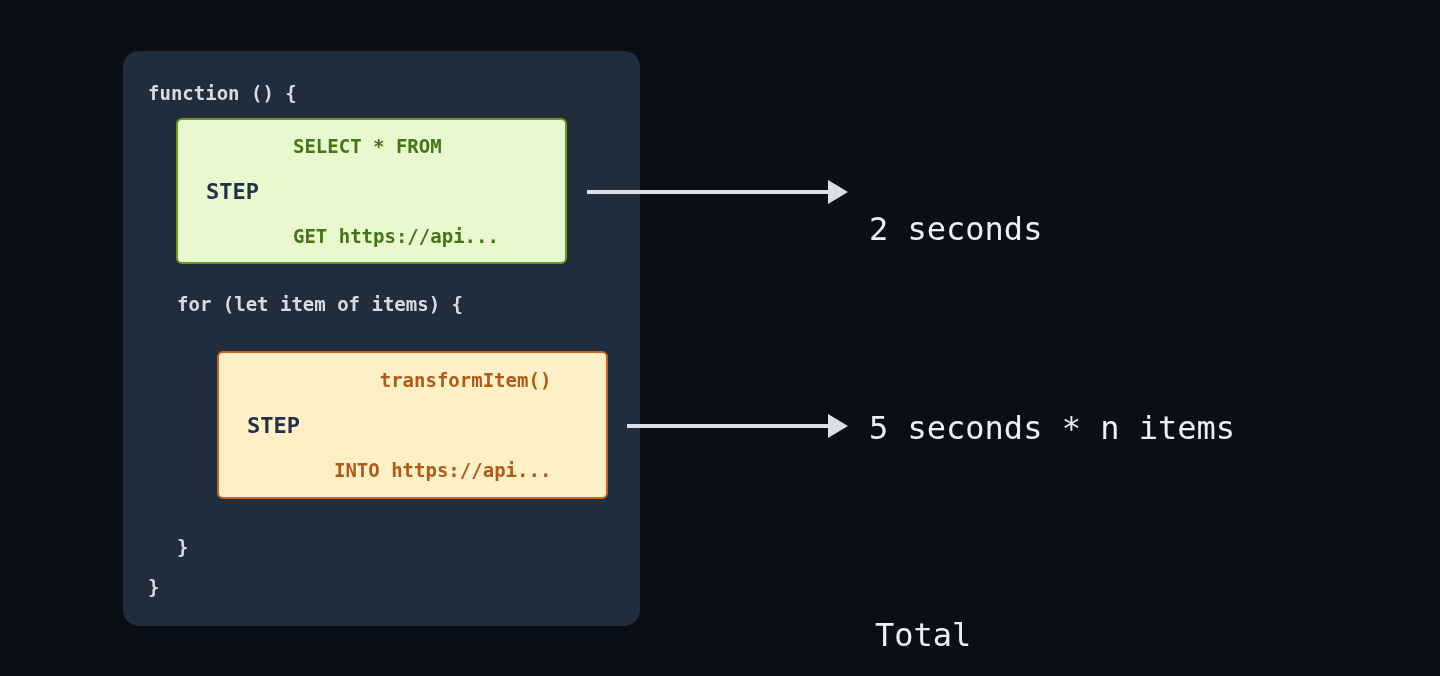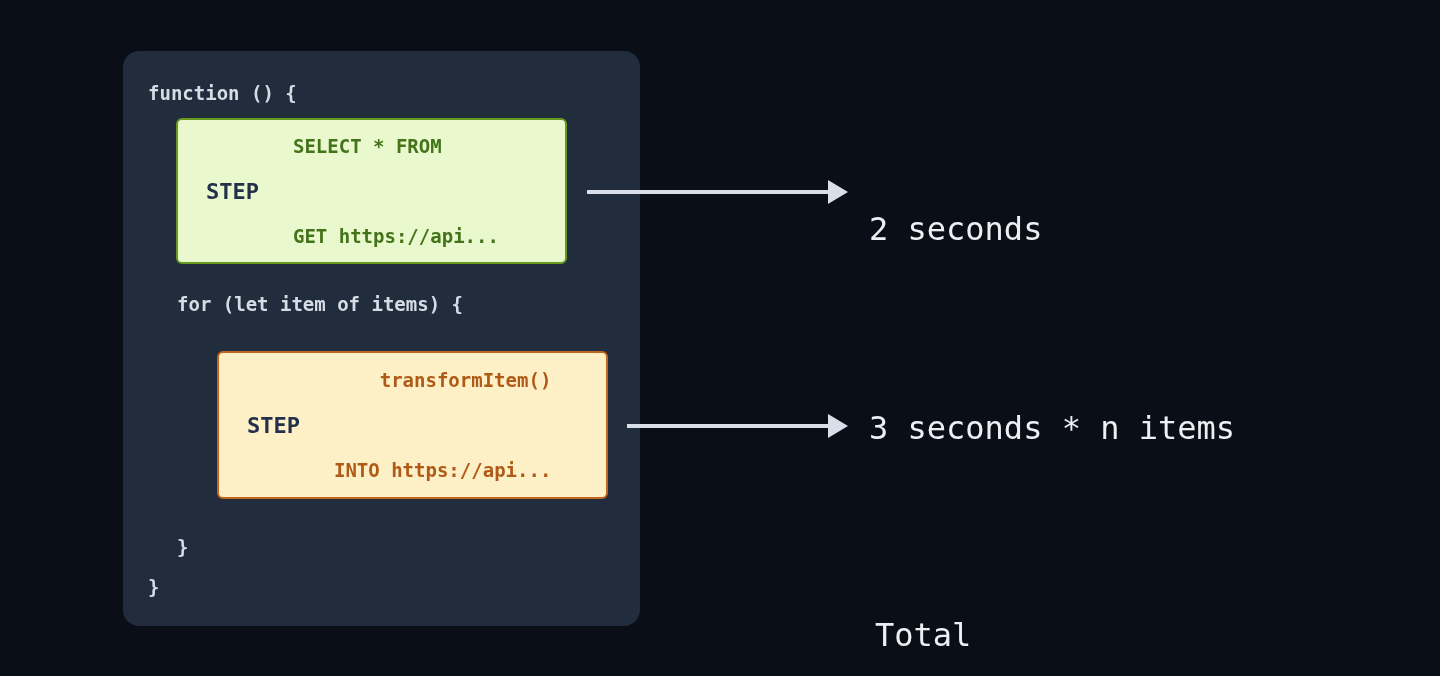--- a/index.html
+++ b/index.html
@@ -152,20 +152,20 @@
     <div class="arrow-head"></div>
   </div>
 
   <div class="arrow arrow-2">
     <div class="arrow-line"></div>
     <div class="arrow-head"></div>
   </div>
 
   <div class="annotation annotation-1">2 seconds</div>
 
-  <div class="annotation annotation-2">3 seconds * n items</div>
+  <div class="annotation annotation-2">5 seconds * n items</div>
 
   <div class="total-block">
     <div>Total</div>
     
   </div>
 
 </div>
 
 </body></html>

